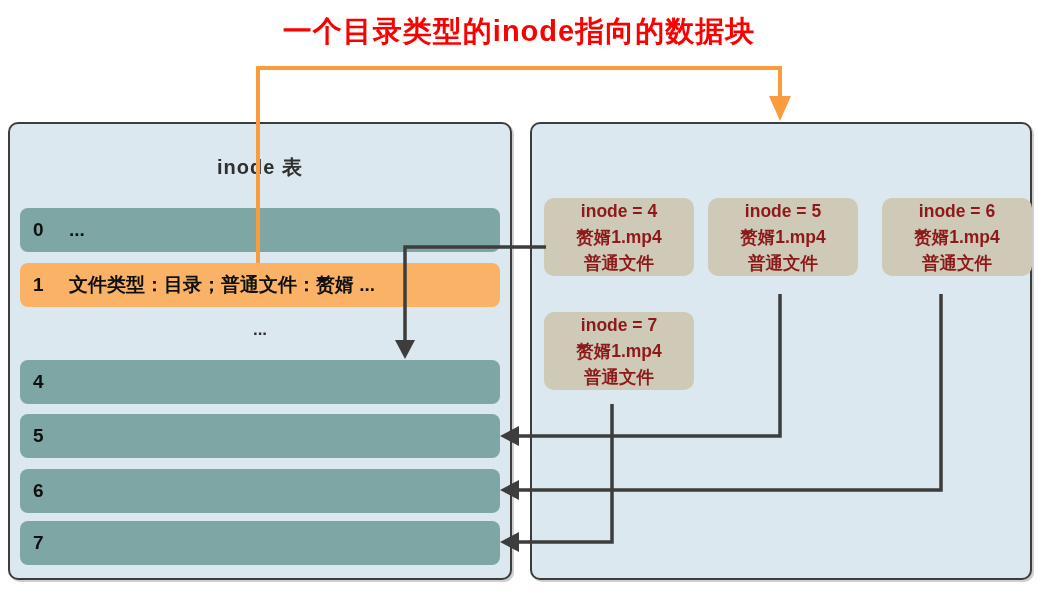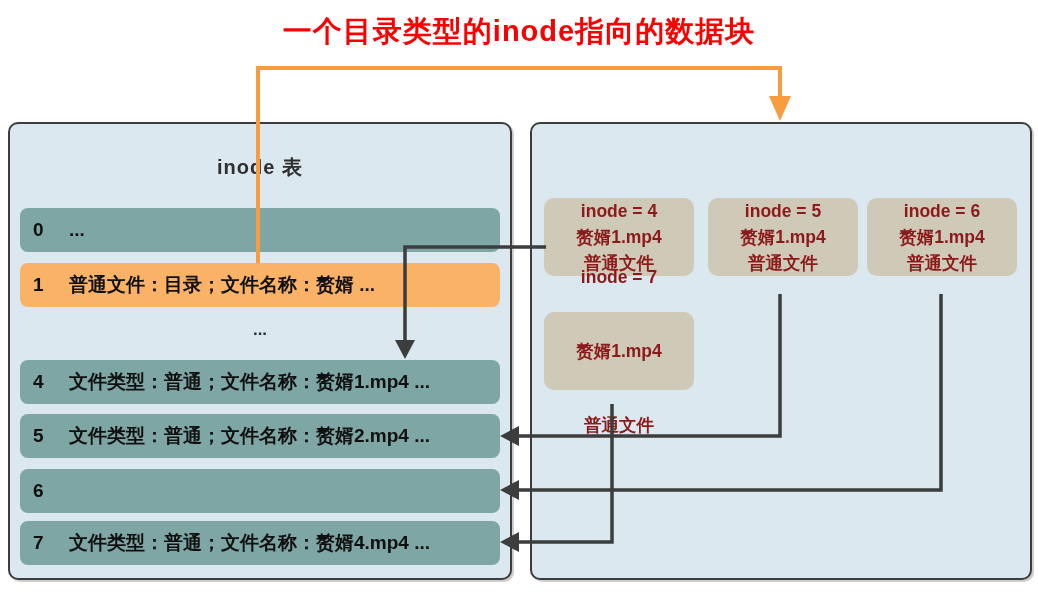--- a/index.html
+++ b/index.html
@@ -52,22 +52,22 @@
 
   .data-block-box{
     position:absolute;width:150px;height:78px;
     background:#cfc9b8;border-radius:10px;
     display:flex;flex-direction:column;align-items:center;justify-content:center;
     font-size:17.5px;font-weight:bold;color:#8c1a1a;line-height:26px;
     text-align:center;
   }
   .block-0{left:12px;top:74px;}
   .block-1{left:176px;top:74px;}
-  .block-2{left:335px;top:74px;}
-  .block-3{left:12px;top:188px;gap:48px;}
+  .block-2{left:350px;top:74px;}
+  .block-3{left:12px;top:188px;}
 </style>
 </head>
 <body>
 
 <div class="stage">
 
   <div class="diagram-title">一个目录类型的inode指向的数据块</div>
 
   <svg class="connectors" viewBox="0 0 1038 594" xmlns="http://www.w3.org/2000/svg">
 
@@ -100,42 +100,39 @@
   <section class="panel left">
     <h2 class="panel-header">inode 表</h2>
 
     <div class="inode-row row-0">
       <span class="row-id">0</span>
       <span class="row-text">...</span>
     </div>
 
     <div class="inode-row row-1 highlight">
       <span class="row-id">1</span>
-      <span class="row-text">普通文件：目录；文件名称：赘婿 ...</span>
+      <span class="row-text">文件类型：目录；普通文件：赘婿 ...</span>
     </div>
 
     <div class="table-ellipsis">...</div>
 
     <div class="inode-row row-4">
       <span class="row-id">4</span>
-      <span class="row-text">文件类型：普通；文件名称：赘婿1.mp4 ...</span>
     </div>
 
     <div class="inode-row row-5">
       <span class="row-id">5</span>
-      <span class="row-text">文件类型：普通；文件名称：赘婿2.mp4 ...</span>
     </div>
 
     <div class="inode-row row-6">
       <span class="row-id">6</span>
     </div>
 
     <div class="inode-row row-7">
       <span class="row-id">7</span>
-      <span class="row-text">文件类型：普通；文件名称：赘婿4.mp4 ...</span>
     </div>
   </section>
 
   <section class="panel right">
 
     <div class="data-block-box block-0">
       <span>inode = 4</span>
       <span>赘婿1.mp4</span>
       <span>普通文件</span>
     </div>

